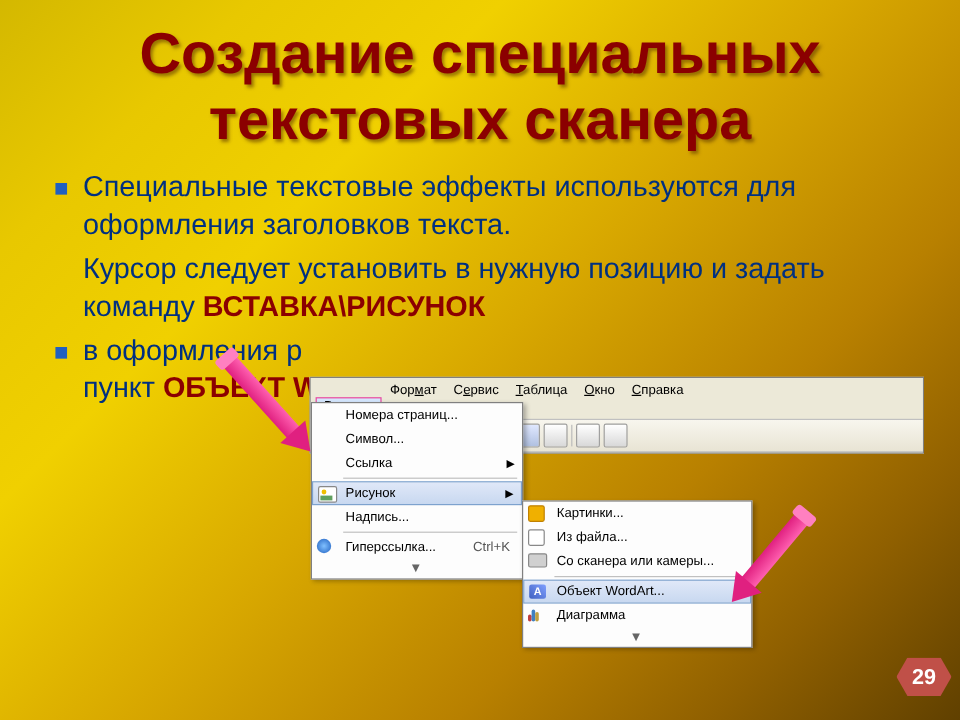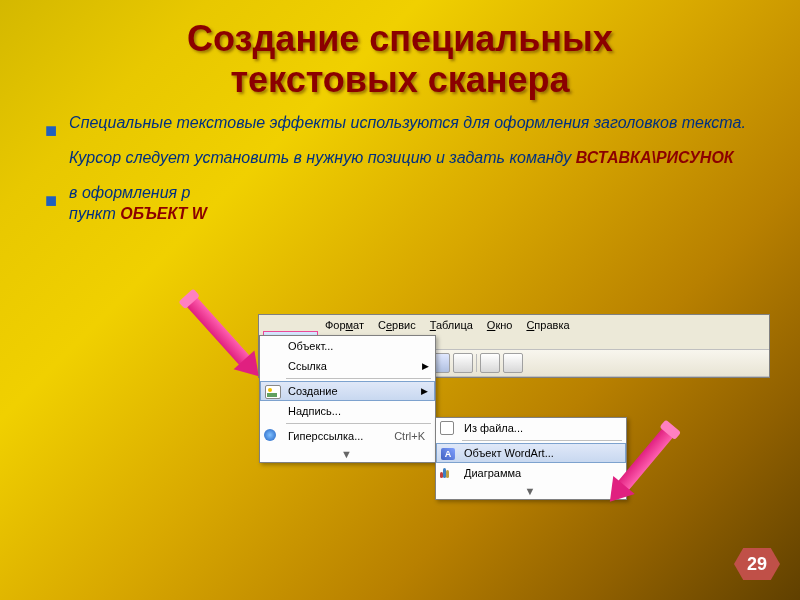--- a/index.html
+++ b/index.html
@@ -7,21 +7,21 @@
   padding: 0;
   width: 800px;
   height: 600px;
   background: linear-gradient(135deg, #d4b800 0%, #e8c800 15%, #f0d000 30%, #d8a800 50%, #b88000 70%, #906000 85%, #604000 100%);
   font-family: Arial, sans-serif;
   overflow: hidden;
   position: relative;
 }
 .title {
   text-align: center;
-  font-size: 36px;
+  font-size: 48px;
   font-weight: bold;
   color: #8B0000;
   text-shadow: 2px 2px 3px rgba(100,60,0,0.6);
   padding-top: 18px;
   line-height: 1.15;
 }
 .content {
   padding: 12px 45px 0 45px;
 }
 .bullet-row {
@@ -30,25 +30,24 @@
   margin-bottom: 6px;
 }
 .bullet {
   color: #2060c0;
   font-size: 20px;
   margin-right: 12px;
   margin-top: 6px;
   flex-shrink: 0;
 }
 .para {
-  font-size: 16px;
+  font-size: 24px;
   color: #003080;
   line-height: 1.3;
   font-weight: 500;
-  font-style: italic;
 }
 .hl {
   color: #8B0000;
   font-weight: bold;
 }
 .menu-overlay {
   position: absolute;
   left: 258px;
   top: 314px;
   width: 510px;
@@ -184,21 +183,21 @@
   left: -6px;
   top: -3px;
   width: 10px;
   height: 20px;
   background: #ff80c0;
   border-radius: 3px;
 }
 .arrow2 .arrow-body { width: 75px; }
 .page-badge {
   position: absolute;
-  right: 20px;
+  right: 7px;
   bottom: 20px;
   width: 46px;
   height: 32px;
   background: #c05048;
   color: #fff;
   display: flex;
   align-items: center;
   justify-content: center;
   font-size: 18px;
   font-weight: bold;
@@ -253,45 +252,54 @@
     <div class="tb-icon"></div>
     <div class="tb-icon"></div>
     <div class="tb-icon" style="background:linear-gradient(#e0e8ff,#b0c0e0)"></div>
     <div class="tb-icon"></div>
     <div style="width:1px;height:18px;background:#bbb"></div>
     <div class="tb-icon"></div>
     <div class="tb-icon"></div>
   </div>
 
   <div class="dropdown">
-    <div class="dd-item">Объект...</div>
+    <div class="dd-item">Номера страниц...</div>
+    <div class="dd-item">Символ...</div>
     <div class="dd-item">
       <span>Ссылка</span>
         <span class="dd-arrow">▶</span>
     </div>
     <div class="dd-sep"></div>
     <div class="dd-item sel">
       <span class="dd-icon"><span class="ic" style="width:14px;height:12px;background:#fff;border:1px solid #888;position:relative"><span style="position:absolute;left:2px;top:2px;width:4px;height:4px;background:#f0c000;border-radius:50%"></span><span style="position:absolute;left:1px;bottom:1px;width:10px;height:4px;background:#60a060"></span></span></span>
-      <span>Создание</span>
+      <span>Рисунок</span>
         <span class="dd-arrow">▶</span>
     </div>
     <div class="dd-item">Надпись...</div>
     <div class="dd-sep"></div>
     <div class="dd-item">
       <span class="dd-icon"><span class="ic" style="width:12px;height:12px;background:radial-gradient(#80c0ff,#2060c0);border-radius:50%"></span></span>
       <span>Гиперссылка...</span>
         <span class="dd-short">Ctrl+K</span>
     </div>
     <div class="dd-expand">▼</div>
   </div>
 
   <div class="submenu">
     <div class="dd-item">
+      <span class="dd-icon"><span class="ic" style="width:12px;height:12px;background:#f0b000;border:1px solid #c08000"></span></span>
+      <span>Картинки...</span>
+    </div>
+    <div class="dd-item">
       <span class="dd-icon"><span class="ic" style="width:12px;height:12px;background:#fff;border:1px solid #888"></span></span>
       <span>Из файла...</span>
+    </div>
+    <div class="dd-item">
+      <span class="dd-icon"><span class="ic" style="width:14px;height:10px;background:#d0d0d0;border:1px solid #888"></span></span>
+      <span>Со сканера или камеры...</span>
     </div>
     <div class="dd-sep"></div>
     <div class="dd-item sel">
       <span class="dd-icon"><span class="ic" style="width:14px;height:12px;background:linear-gradient(45deg,#4060c0,#80a0ff);color:#fff;font-size:9px;font-weight:bold;text-align:center;line-height:12px">A</span></span>
       <span>Объект WordArt...</span>
     </div>
     <div class="dd-item">
       <span class="dd-icon"><span class="ic" style="width:3px;height:6px;background:#c04040;vertical-align:bottom"></span><span class="ic" style="width:3px;height:10px;background:#4080c0;vertical-align:bottom"></span><span class="ic" style="width:3px;height:8px;background:#c0a040;vertical-align:bottom"></span></span>
       <span>Диаграмма</span>
     </div>

